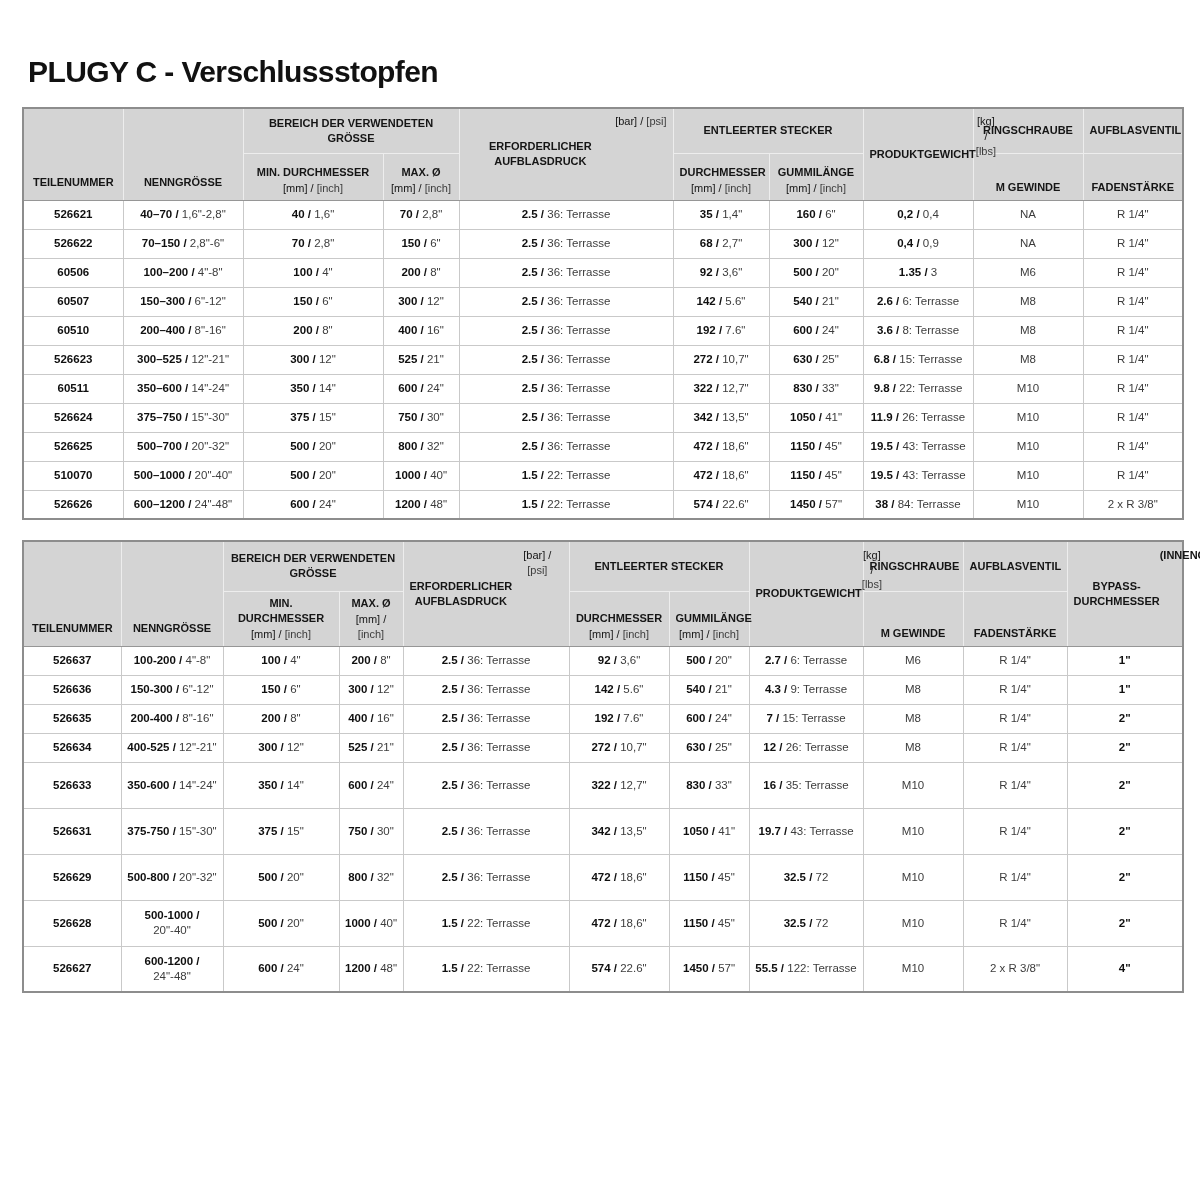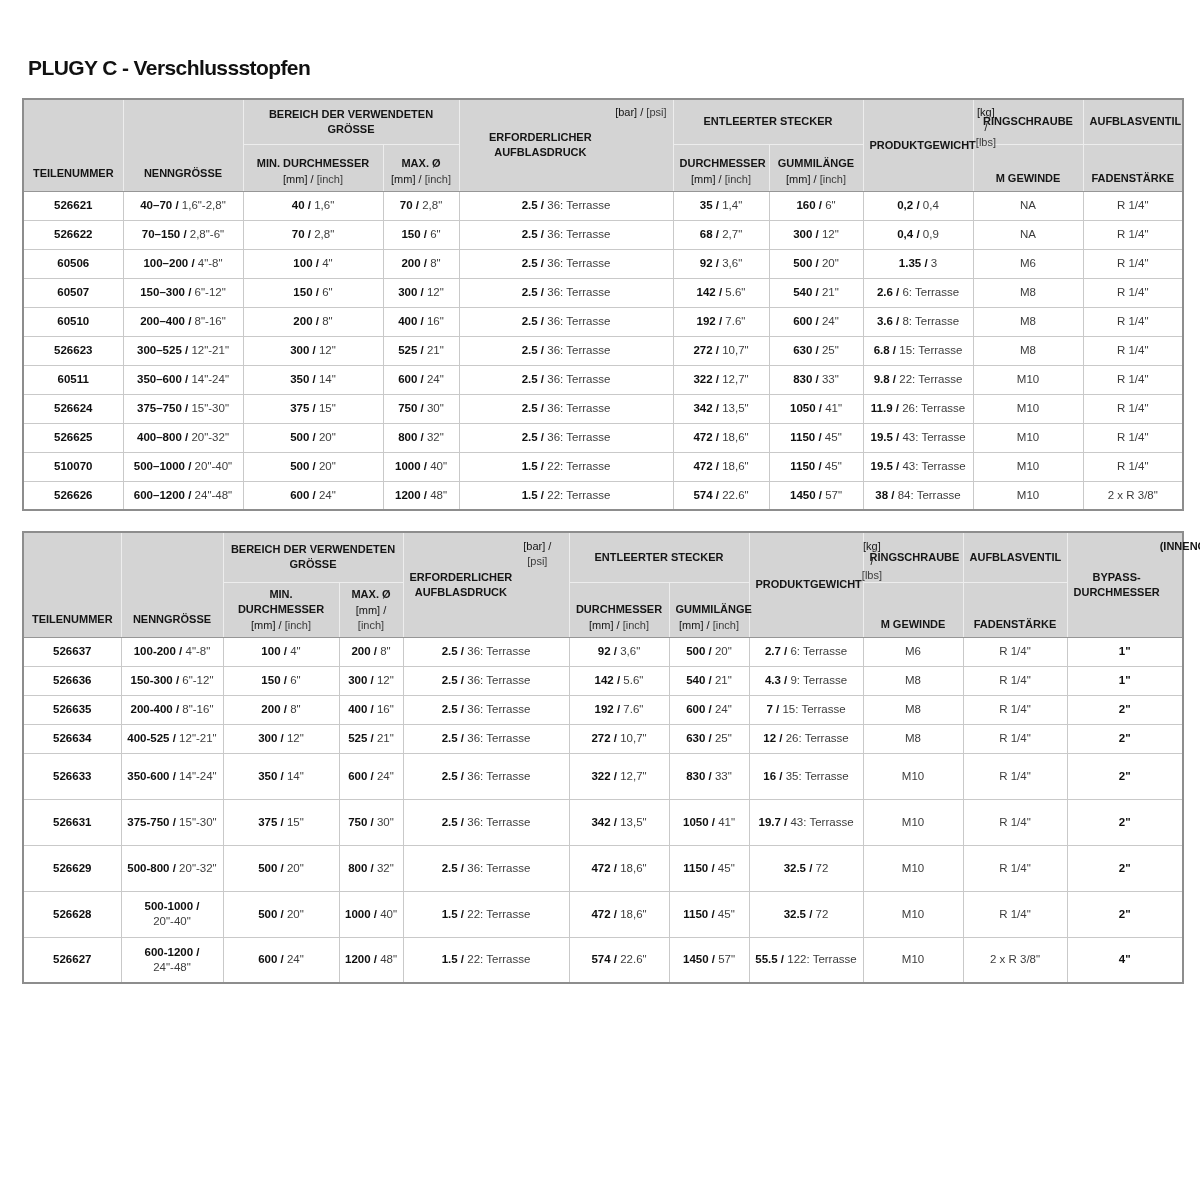--- a/index.html
+++ b/index.html
@@ -4,21 +4,21 @@
 <style>
   * { box-sizing: border-box; }
   html,body { margin:0; padding:0; }
   body {
     width:1200px; height:1200px; overflow:hidden;
     background:#ffffff; color:#1a1a1a;
     font-family:"Liberation Sans","DejaVu Sans",sans-serif;
   }
   .sheet { width:1160px; margin-left:22px; }
   h1.title {
-    margin:0 0 0 6px; font-size:21px; line-height:1.0;
+    margin:0 0 0 6px; font-size:30px; line-height:1.0;
     font-weight:bold; letter-spacing:-0.6px; color:#111111;
   }
   .sec1 h1.title { padding-top:57px; }
   .sec2 h1.title { margin-top:132px; }
   table.spec {
     border-collapse:collapse; table-layout:fixed; width:1160px;
     margin-top:20px; border:2px solid #8d8d8d;
   }
   thead th {
     background:#d4d4d4; border:1px solid #ededed;
@@ -210,21 +210,21 @@
             <td><b>750 / </b><span>30"</span></td>
             <td><b>2.5 / </b><span>36: Terrasse</span></td>
             <td><b>342 / </b><span>13,5"</span></td>
             <td><b>1050 / </b><span>41"</span></td>
             <td><b>11.9 / </b><span>26: Terrasse</span></td>
             <td><span>M10</span></td>
             <td><span>R 1/4"</span></td>
           </tr>
           <tr>
             <td><b>526625</b></td>
-            <td><b>400–800 / </b><span>20"-32"</span></td>
+            <td><b>500–700 / </b><span>20"-32"</span></td>
             <td><b>500 / </b><span>20"</span></td>
             <td><b>800 / </b><span>32"</span></td>
             <td><b>2.5 / </b><span>36: Terrasse</span></td>
             <td><b>472 / </b><span>18,6"</span></td>
             <td><b>1150 / </b><span>45"</span></td>
             <td><b>19.5 / </b><span>43: Terrasse</span></td>
             <td><span>M10</span></td>
             <td><span>R 1/4"</span></td>
           </tr>
           <tr>

